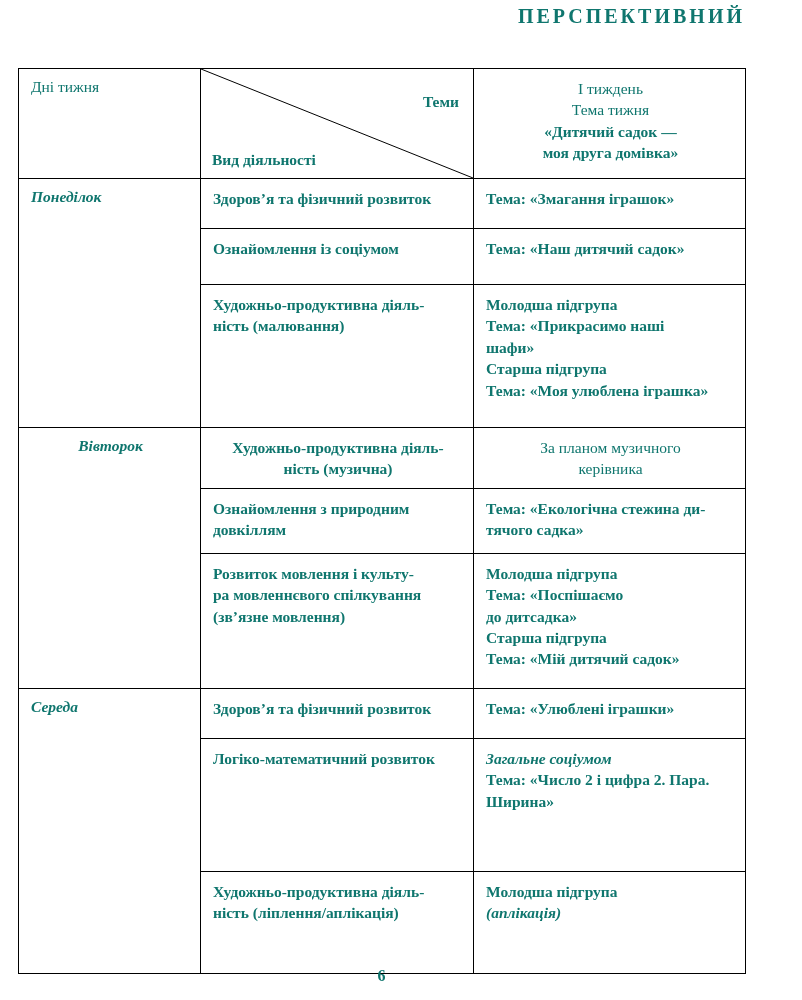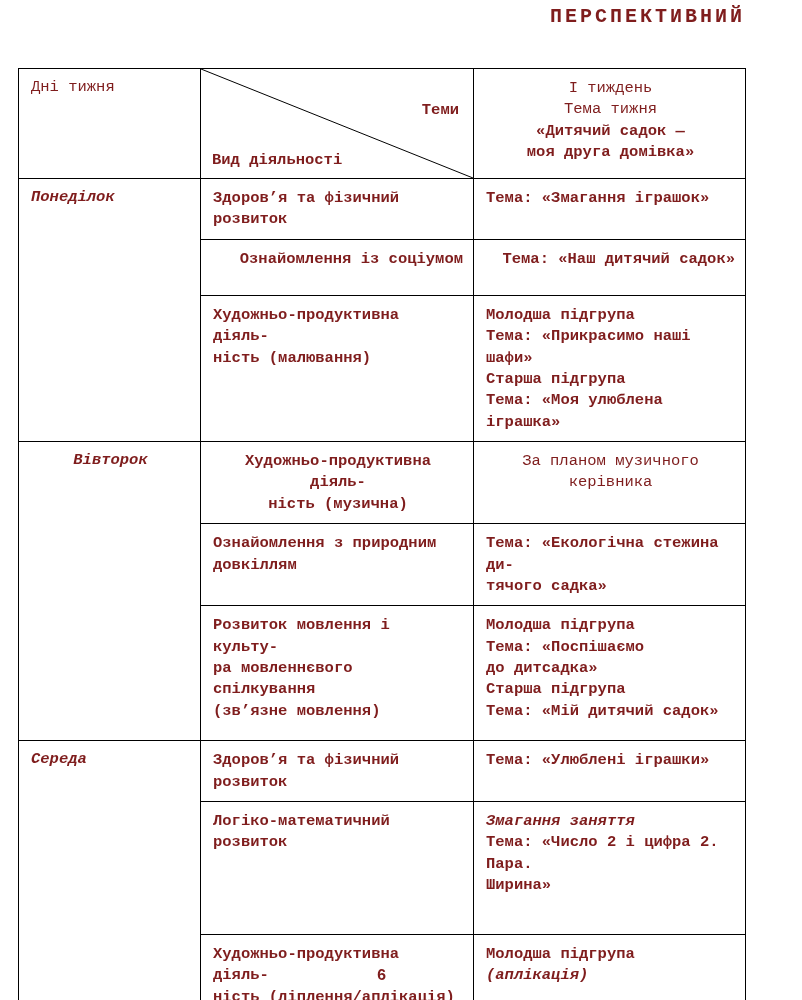--- a/index.html
+++ b/index.html
@@ -1,21 +1,21 @@
 <!DOCTYPE html>
 <html><head>
 <meta charset="utf-8">
 <style>
   html,body{margin:0;padding:0;background:#ffffff;}
   .page{
     position:relative;
     width:802px;height:1000px;
     background:#ffffff;
-    font-family:Liberation Mono, monospace;
-    color:#7f1d1d;
+    font-family:Liberation Serif, serif;
+    color:#0f766e;
     overflow:hidden;
   }
   .title{
     position:absolute;top:5px;right:57px;
     font-size:20px;font-weight:bold;letter-spacing:3px;
   }
   table.schedule{
     position:absolute;left:18px;top:68px;
     width:727px;
     border-collapse:collapse;
@@ -29,21 +29,21 @@
   }
   th.h1{
     vertical-align:middle;text-align:left;
     font-weight:normal;padding:4px;
   }
   th.h2{
     position:relative;padding:0;height:92px;
   }
   th.h2 .diag{position:absolute;left:0;top:0;width:100%;height:100%;}
   th.h2 .topright{
-    position:absolute;top:32px;right:14px;
+    position:absolute;top:24px;right:14px;
     font-weight:bold;font-size:15.5px;text-align:right;
   }
   th.h2 .bottomleft{
     position:absolute;bottom:9px;left:11px;
     font-weight:bold;font-size:15.5px;margin-top:20px;
   }
   th.h3{
     vertical-align:middle;text-align:center;
     font-weight:normal;padding:5px 8px;
   }
@@ -96,21 +96,21 @@
           <td rowspan="3">
             <div class="day">Понеділок</div>
           </td>
           <td>
             <div class="activity">Здоров’я та фізичний розвиток</div>
           </td>
           <td>
             <div class="line t-b">Тема: «Змагання іграшок»</div>
           </td>
         </tr>
-        <tr style="height: 56px; text-align: right;">
+        <tr style="height: 56px;">
           <td>
             <div class="activity">Ознайомлення із соціумом</div>
           </td>
           <td>
             <div class="line t-b">Тема: «Наш дитячий садок»</div>
           </td>
         </tr>
         <tr style="height: 143px;">
           <td>
             <div class="activity">Художньо-продуктивна діяль-
@@ -170,21 +170,21 @@
           </td>
           <td>
             <div class="line t-b">Тема: «Улюблені іграшки»</div>
           </td>
         </tr>
         <tr style="height: 133px;">
           <td>
             <div class="activity">Логіко-математичний розвиток</div>
           </td>
           <td>
-            <div class="line t-bi">Змагання заняття</div>
+            <div class="line t-bi">Загальне соціумом</div>
             <div class="line t-b">Тема: «Число 2 і цифра 2. Пара.
 Ширина»</div>
           </td>
         </tr>
         <tr style="height: 102px;">
           <td>
             <div class="activity">Художньо-продуктивна діяль-
 ність (ліплення/аплікація)</div>
           </td>
           <td>

